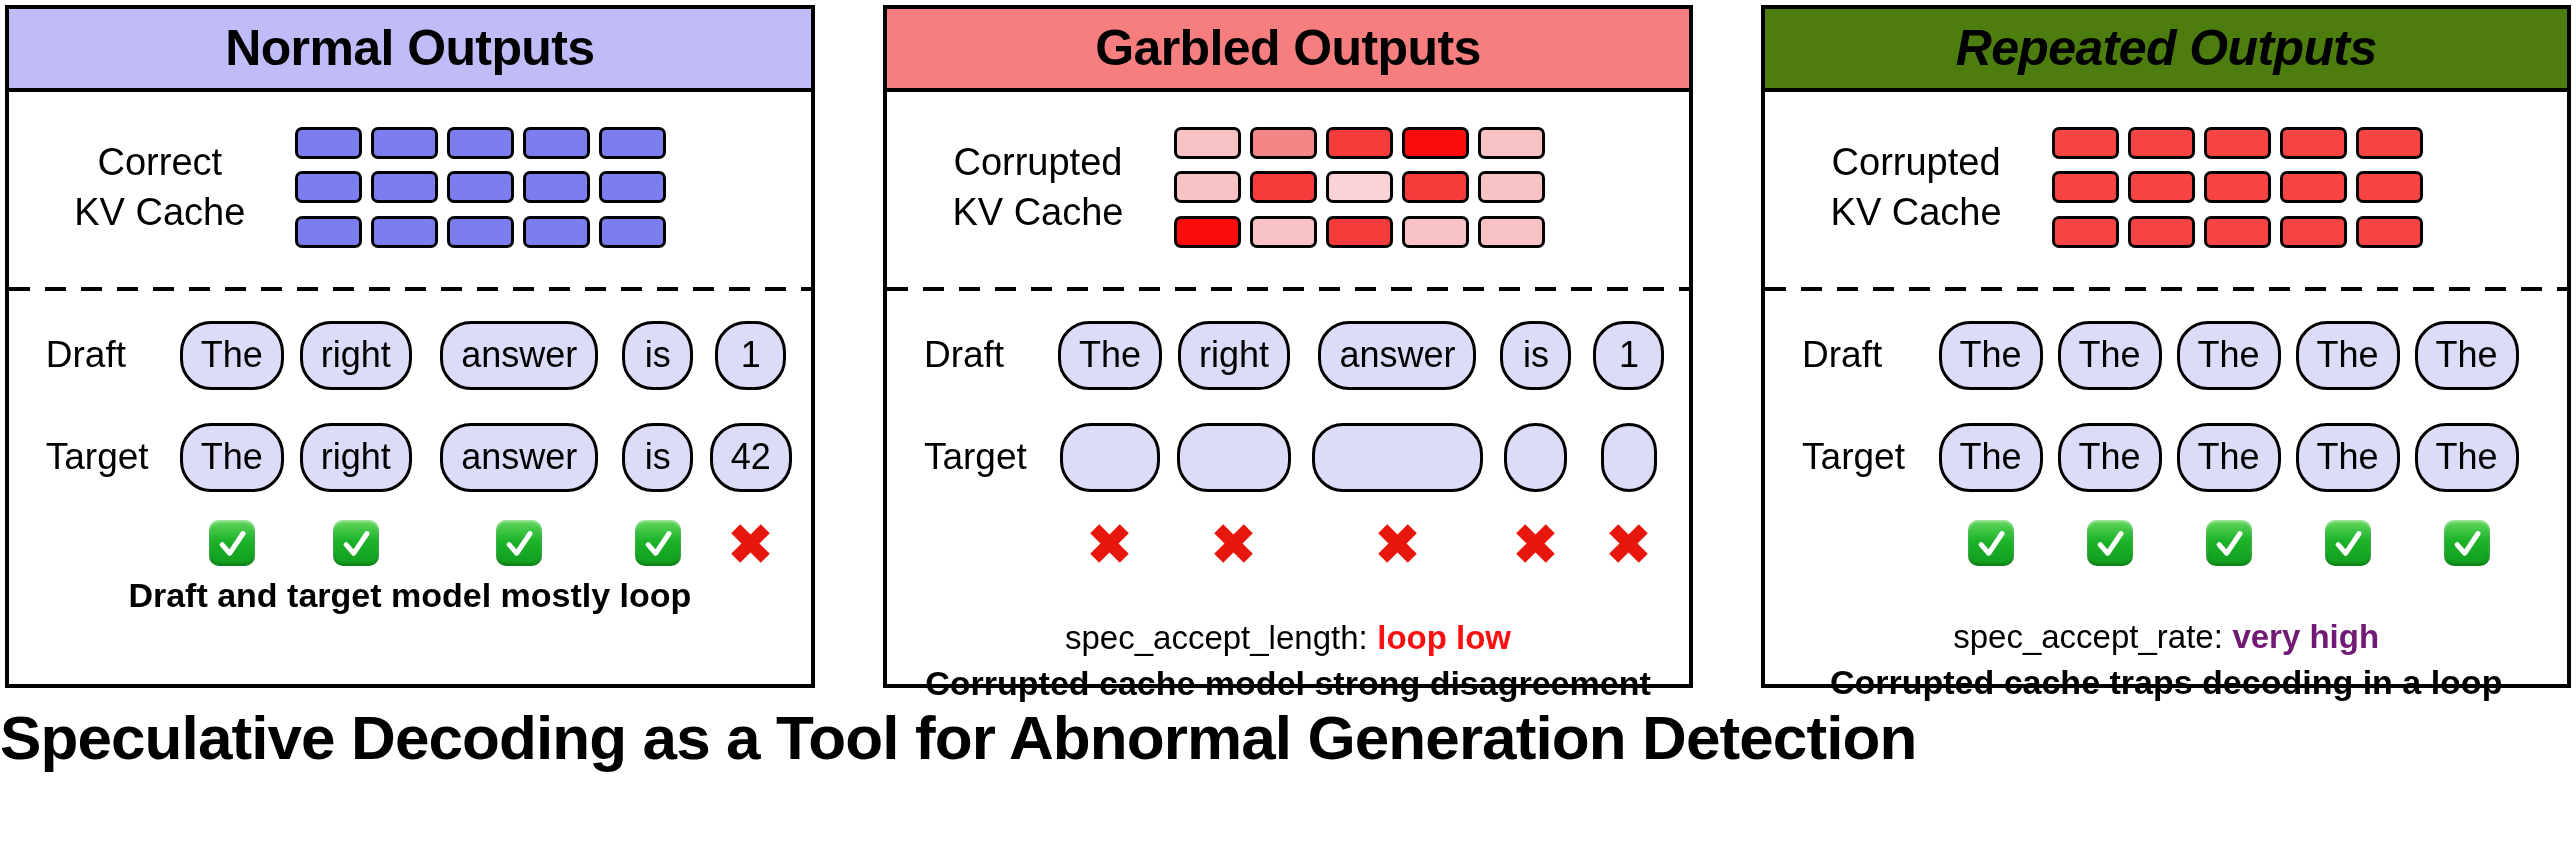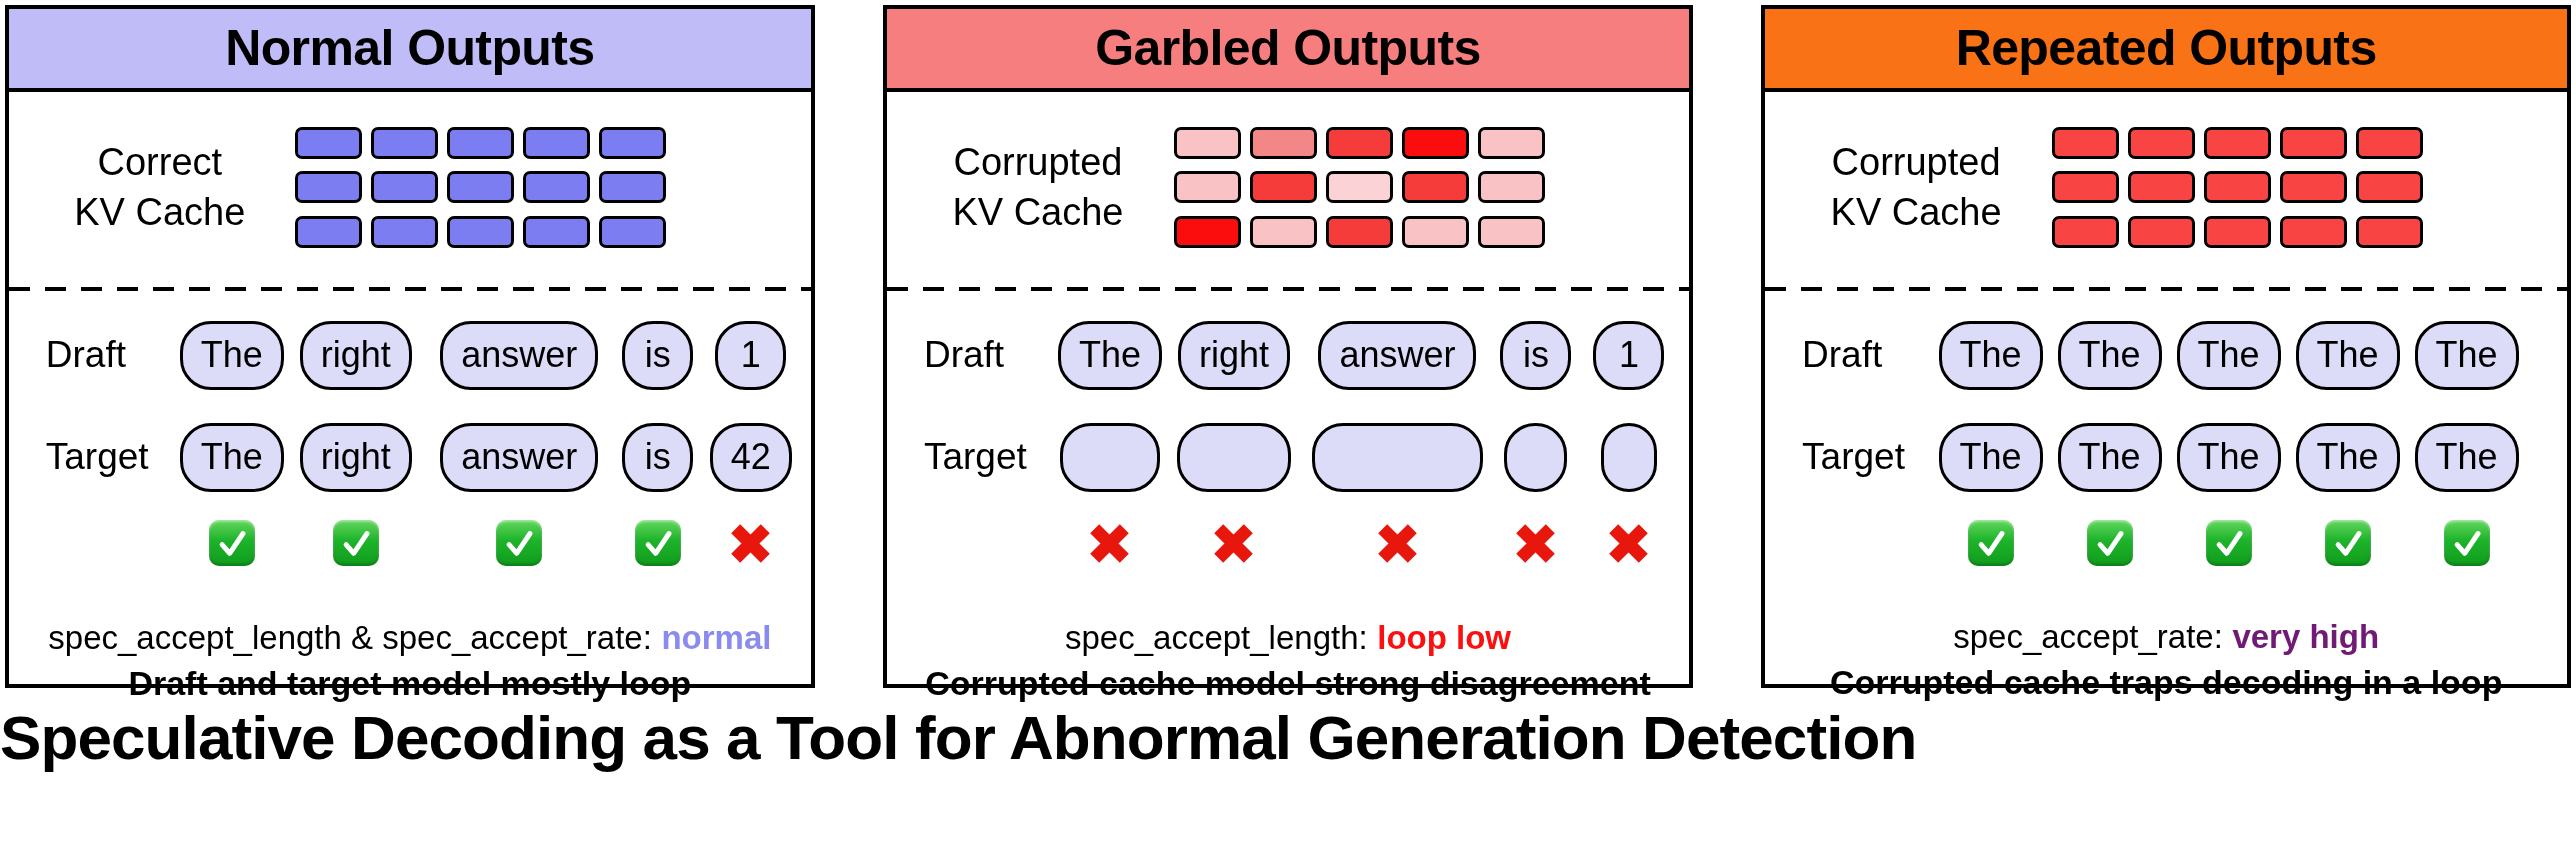--- a/index.html
+++ b/index.html
@@ -183,23 +183,20 @@
             </div>
             <div class="slot s5">
               <div class="cross-icon">
                 <svg viewBox="0 0 100 100">
                   <path d="M21 21 L79 79 M79 21 L21 79" fill="none" stroke="currentColor" stroke-width="25" stroke-linecap="butt"></path>
                 </svg>
               </div>
             </div>
           </div>
       </div>
-      <div class="metric">
-        <span class="metric-label">spec_accept_length &amp; spec_accept_rate:</span><span class="metric-value" style="color: rgb(139, 139, 239);">normal</span>
-      </div>
       <div class="caption">Draft and target model mostly loop</div>
     </div>
   </section>
 
   <section class="panel">
     <header class="panel-header" style="background: rgb(246, 126, 126);">Garbled Outputs</header>
     <div class="panel-body">
       <div class="kv-row">
         <div class="kv-label">Corrupted
 KV Cache</div>
@@ -303,21 +300,21 @@
           </div>
       </div>
       <div class="metric">
         <span class="metric-label">spec_accept_length:</span><span class="metric-value" style="color: rgb(251, 15, 15);">loop low</span>
       </div>
       <div class="caption">Corrupted cache model strong disagreement</div>
     </div>
   </section>
 
   <section class="panel">
-    <header class="panel-header" style="background: #f97316;">Repeated Outputs</header>
+    <header class="panel-header" style="background: #4d7c0f; font-style: italic;">Repeated Outputs</header>
     <div class="panel-body">
       <div class="kv-row">
         <div class="kv-label">Corrupted
 KV Cache</div>
         <div class="kv-grid">
             <div class="kv-cell" style="background: rgb(249, 68, 68);"></div>
             <div class="kv-cell" style="background: rgb(249, 68, 68);"></div>
             <div class="kv-cell" style="background: rgb(249, 68, 68);"></div>
             <div class="kv-cell" style="background: rgb(249, 68, 68);"></div>
             <div class="kv-cell" style="background: rgb(249, 68, 68);"></div>

